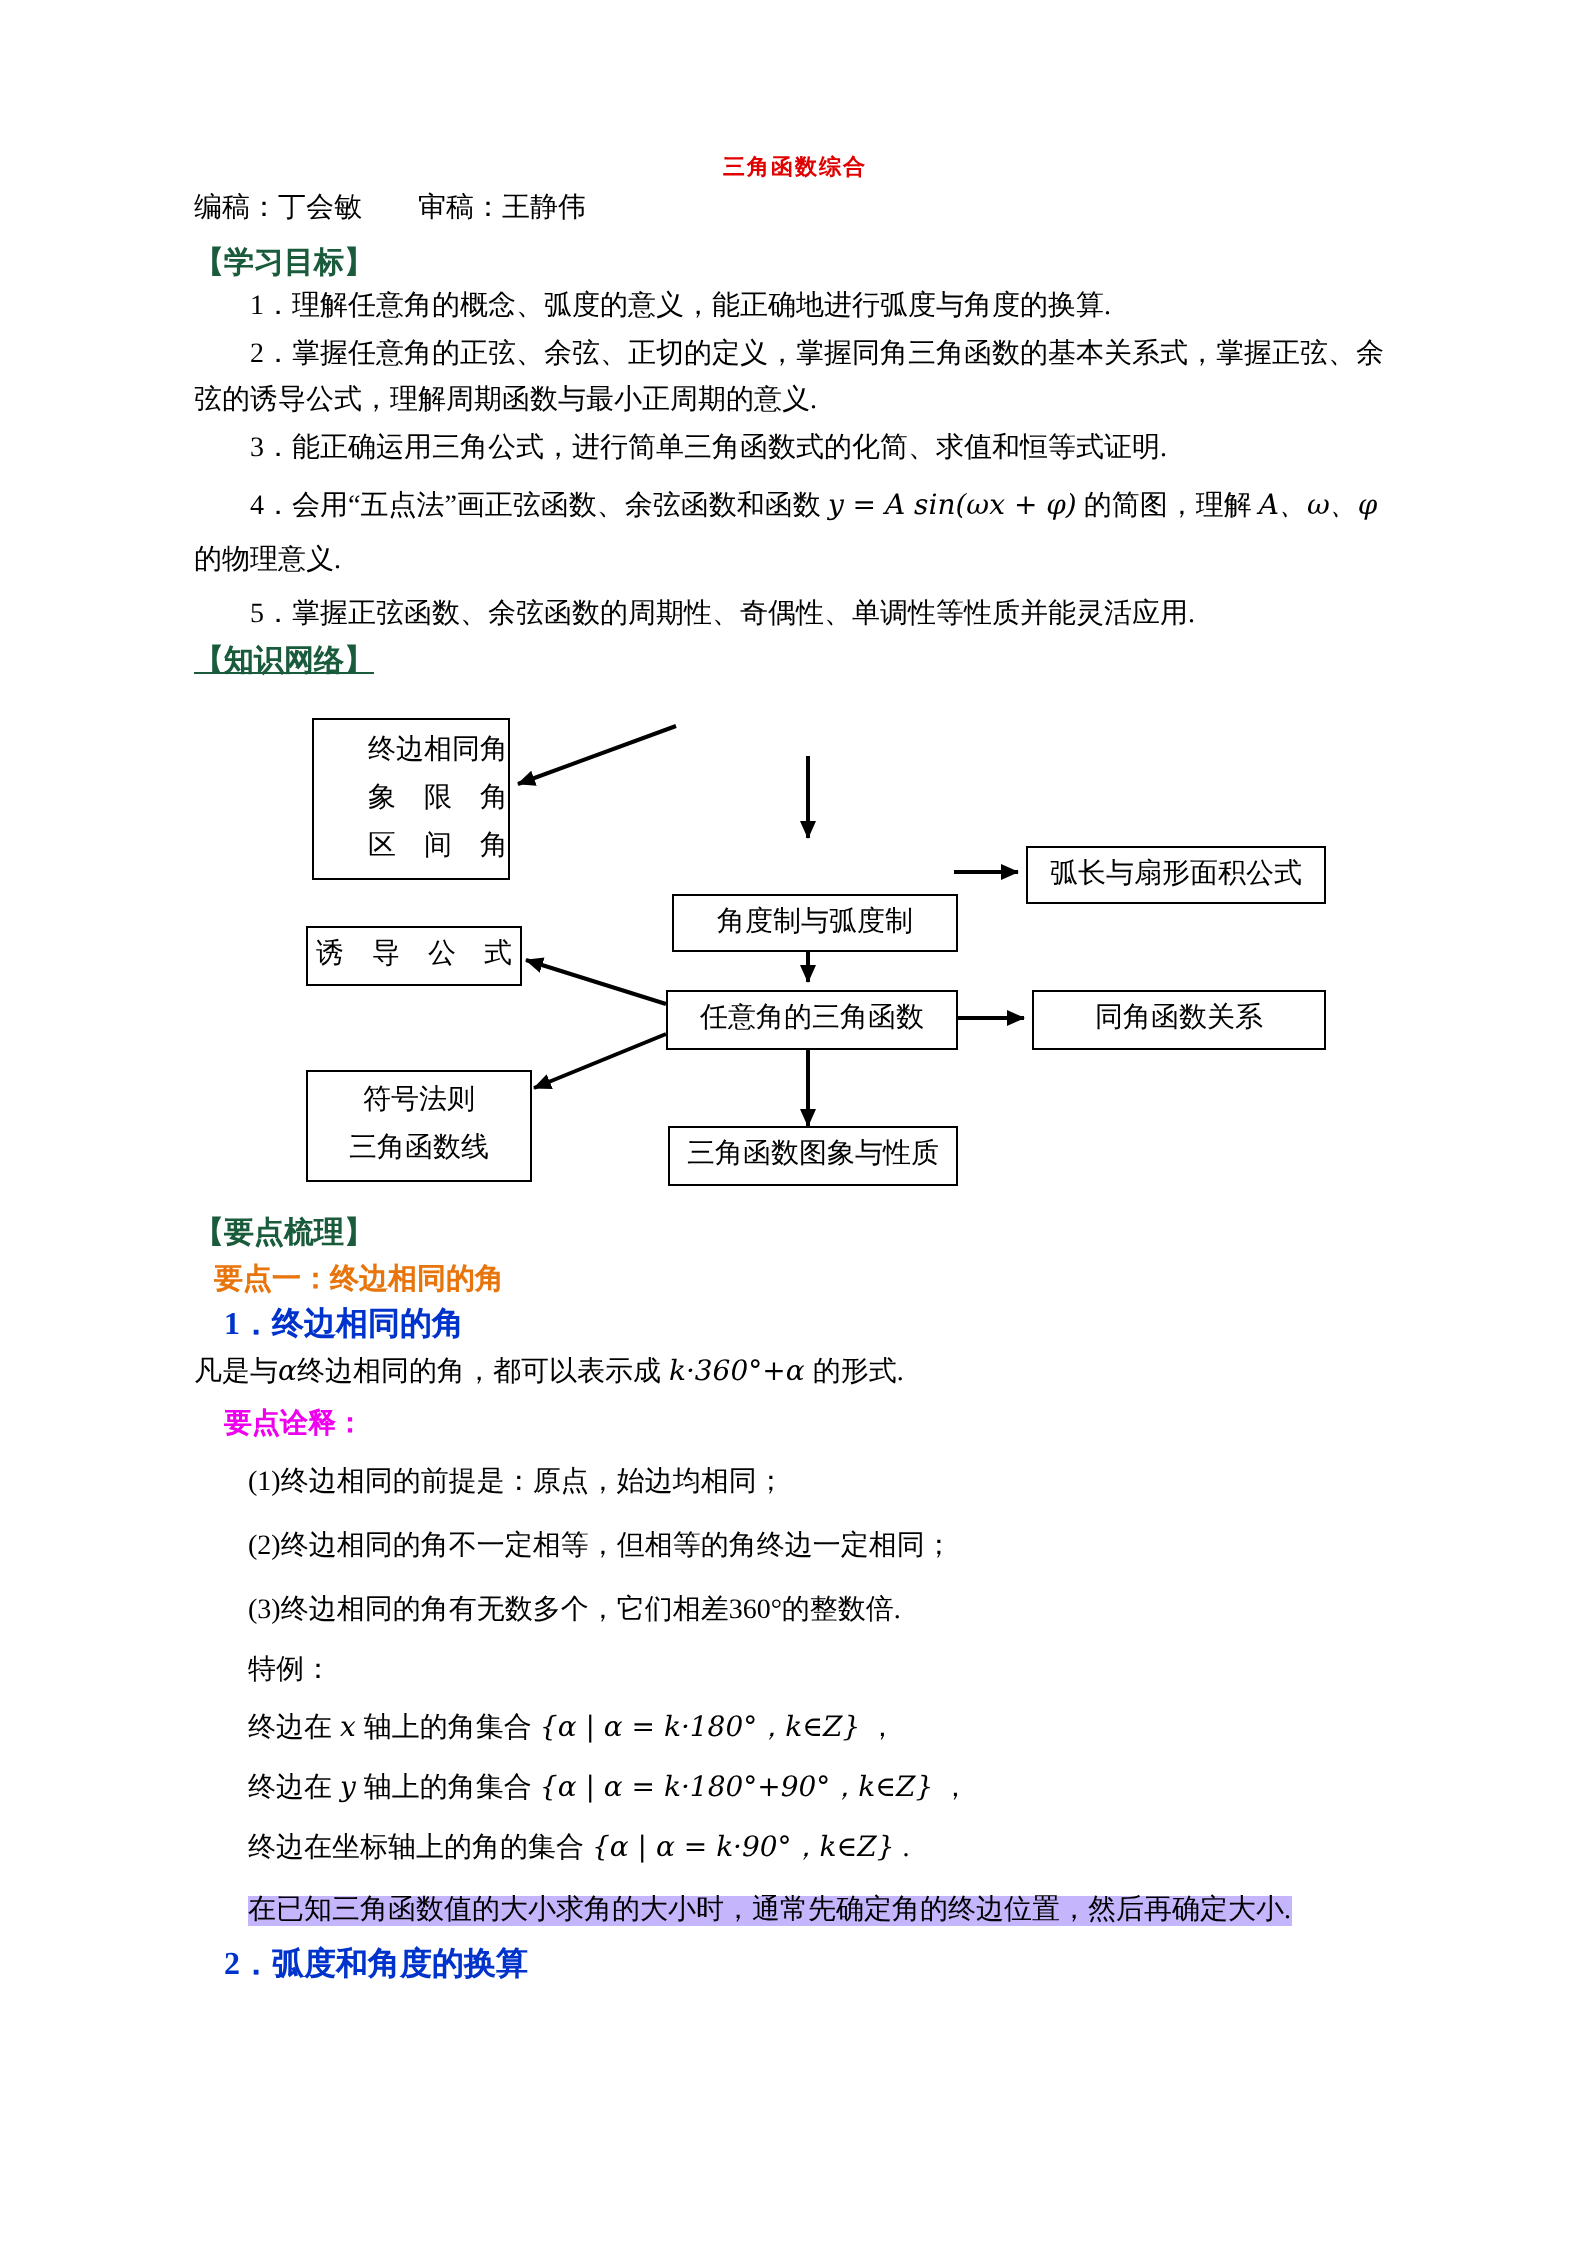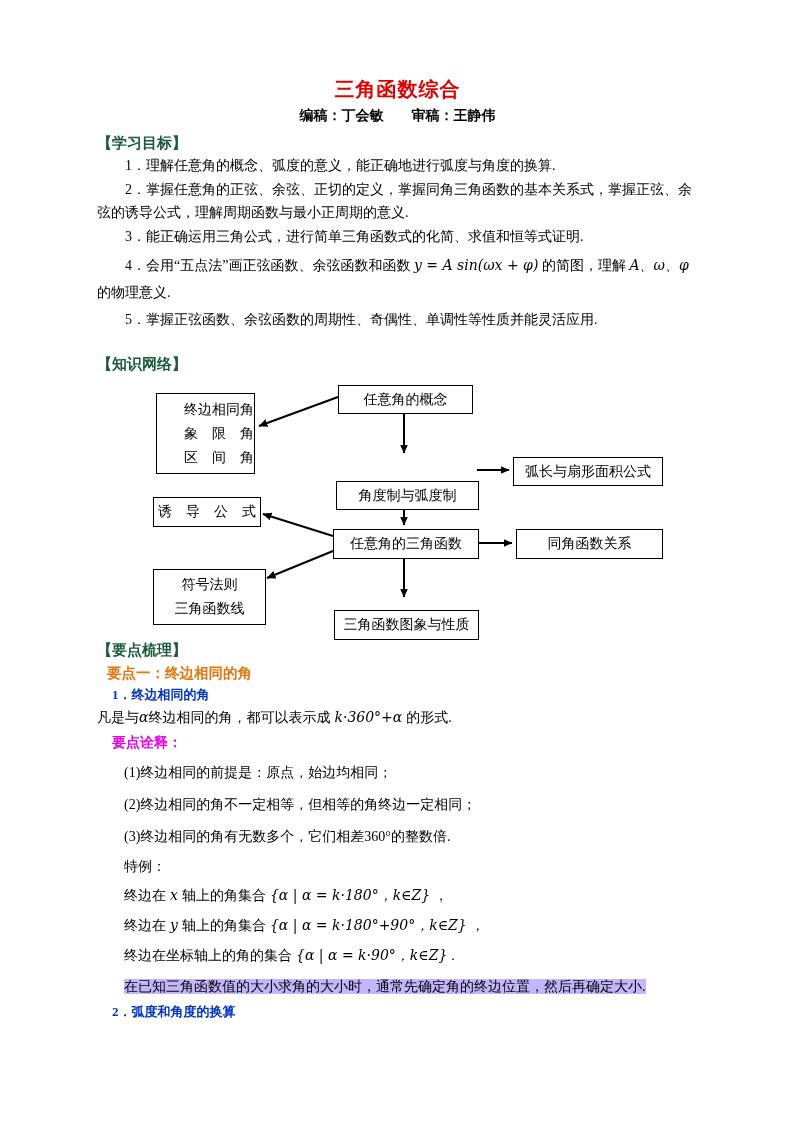--- a/index.html
+++ b/index.html
@@ -2,39 +2,39 @@
 <html><head>
 <meta charset="utf-8">
 <style>
   html, body { margin: 0; padding: 0; background: #ffffff; }
   .page {
     position: relative; width: 794px; height: 1123px; box-sizing: border-box;
     background: #fff; overflow: hidden; color: #000;
     font-family: "Liberation Serif", "DejaVu Serif", serif; font-size: 14px;
     padding: 76px 96px 30px 97px;
   }
-  .title { text-align: center; font-size: 20px; font-weight: bold; color: #E00000; letter-spacing: 1px; }
-  .byline { text-align: center; margin-top: 4px; font-weight: bold; }
+  .title { text-align: center; font-size: 11px; font-weight: bold; color: #E00000; letter-spacing: 1px; }
+  .byline { text-align: left; margin-top: 4px; }
   .gap2 { display: inline-block; width: 28px; }
   .sec-header { font-size: 15px; font-weight: bold; color: #1A5B3C; margin-top: 9px; }
   .para { text-indent: 2em; line-height: 23px; margin: 1px 0 0 0; }
   .para.formula-line { line-height: 27px; margin-top: 4px; margin-bottom: 2px; }
   .math { font-family: "DejaVu Serif", "Liberation Serif", serif; font-style: italic; }
   .vpad { padding: 0 4px; }
 
   .flowchart { position: relative; width: 601px; height: 252px; margin-top: 6px; }
   .arrows { position: absolute; left: 0; top: 0; }
   .fbox {
     position: absolute; border: 1px solid #000; background: #fff;
     display: flex; flex-direction: column; align-items: center; justify-content: center;
     text-align: center; font-size: 14px; line-height: 24px;
   }
 
   .point-title { color: #E8740C; font-weight: bold; margin-top: 4px; padding-left: 10px; font-size: 14.5px; }
-  .sub-title { color: #0033CC; font-weight: bold; margin-top: 3px; padding-left: 15px; font-size: 13px; }
+  .sub-title { color: #0033CC; font-weight: bold; margin-top: 3px; padding-left: 15px; font-size: 16px; }
   .body-line { line-height: 23px; margin-top: 2px; }
   .note-label { color: #EE00EE; font-weight: bold; margin-top: 5px; padding-left: 15px; }
   .note { padding-left: 27px; line-height: 23px; margin-top: 9px; }
   .special { padding-left: 27px; line-height: 24px; margin-top: 5px; }
   .tip { padding-left: 27px; line-height: 23px; margin-top: 7px; }
   .tip .shade { background: #c4b5fd; }
 </style>
 </head>
 <body>
 
@@ -45,40 +45,39 @@
     <span>编稿：丁会敏</span><span class="gap2"></span><span>审稿：王静伟</span>
   </div>
 
   <div class="sec-header">【学习目标】</div>
   <p class="para">1．理解任意角的概念、弧度的意义，能正确地进行弧度与角度的换算.</p>
   <p class="para">2．掌握任意角的正弦、余弦、正切的定义，掌握同角三角函数的基本关系式，掌握正弦、余弦的诱导公式，理解周期函数与最小正周期的意义.</p>
   <p class="para">3．能正确运用三角公式，进行简单三角函数式的化简、求值和恒等式证明.</p>
   <p class="para formula-line"><span>4．会用“五点法”画正弦函数、余弦函数和函数 </span><span class="math">y = A sin(ωx + φ)</span><span> 的简图，理解 </span><span class="math">A、ω、φ</span><span> 的物理意义.</span></p>
   <p class="para">5．掌握正弦函数、余弦函数的周期性、奇偶性、单调性等性质并能灵活应用.</p>
 
-  <div class="sec-header" style="margin-top:24px;">【知识网络】</div>
+  <div class="sec-header" style="margin-top:2px;text-decoration:underline;">【知识网络】</div>
 
   <div class="flowchart">
     <svg class="arrows" width="601" height="252">
       <defs>
         <marker id="ah" markerWidth="10" markerHeight="9" refX="8.5" refY="4" orient="auto" markerUnits="userSpaceOnUse">
           <path d="M0,0 L9,4 L0,8 Z" fill="#000"></path>
         </marker>
       </defs>
       <line x1="241" y1="17" x2="162" y2="46" stroke="#000" stroke-width="2" marker-end="url(#ah)"></line>
       <line x1="307" y1="32" x2="307" y2="73" stroke="#000" stroke-width="2" marker-end="url(#ah)"></line>
       <line x1="380" y1="90" x2="412" y2="90" stroke="#000" stroke-width="2" marker-end="url(#ah)"></line>
       <line x1="307" y1="104" x2="307" y2="145" stroke="#000" stroke-width="2" marker-end="url(#ah)"></line>
       <line x1="236" y1="156" x2="166" y2="134" stroke="#000" stroke-width="2" marker-end="url(#ah)"></line>
       <line x1="380" y1="163" x2="415" y2="163" stroke="#000" stroke-width="2" marker-end="url(#ah)"></line>
       <line x1="236" y1="171" x2="170" y2="198" stroke="#000" stroke-width="2" marker-end="url(#ah)"></line>
       <line x1="307" y1="177" x2="307" y2="217" stroke="#000" stroke-width="2" marker-end="url(#ah)"></line>
     </svg>
 
-    <div class="fbox" style="left:241px;top:5px;width:133px;height:27px;">任意角的概念</div>
 
     <div class="fbox" style="left:59px;top:13px;width:97px;height:79px;align-items:flex-end;">
       <span>终边相同角</span>
       <span>象　限　角</span>
       <span>区　间　角</span>
     </div>
 
     <div class="fbox" style="left:239px;top:77px;width:141px;height:27px;margin-top:24px;">角度制与弧度制</div>
 
     <div class="fbox" style="left:416px;top:77px;width:148px;height:27px;">弧长与扇形面积公式</div>
@@ -87,21 +86,21 @@
 
     <div class="fbox" style="left:236px;top:149px;width:144px;height:28px;">任意角的三角函数</div>
 
     <div class="fbox" style="left:419px;top:149px;width:145px;height:28px;">同角函数关系</div>
 
     <div class="fbox" style="left:56px;top:189px;width:111px;height:54px;">
       <span>符号法则</span>
       <span>三角函数线</span>
     </div>
 
-    <div class="fbox" style="left:237px;top:230px;width:143px;height:28px;">三角函数图象与性质</div>
+    <div class="fbox" style="left:237px;top:217px;width:143px;height:28px;">三角函数图象与性质</div>
   </div>
 
   <div class="sec-header">【要点梳理】</div>
 
   <div class="point-title">要点一：终边相同的角</div>
   <div class="sub-title">1．终边相同的角</div>
 
   <div class="body-line"><span>凡是与</span><span class="math">α</span><span>终边相同的角，都可以表示成</span><span class="math vpad">k·360°+α</span><span>的形式.</span></div>
 
   <div class="note-label">要点诠释：</div>

